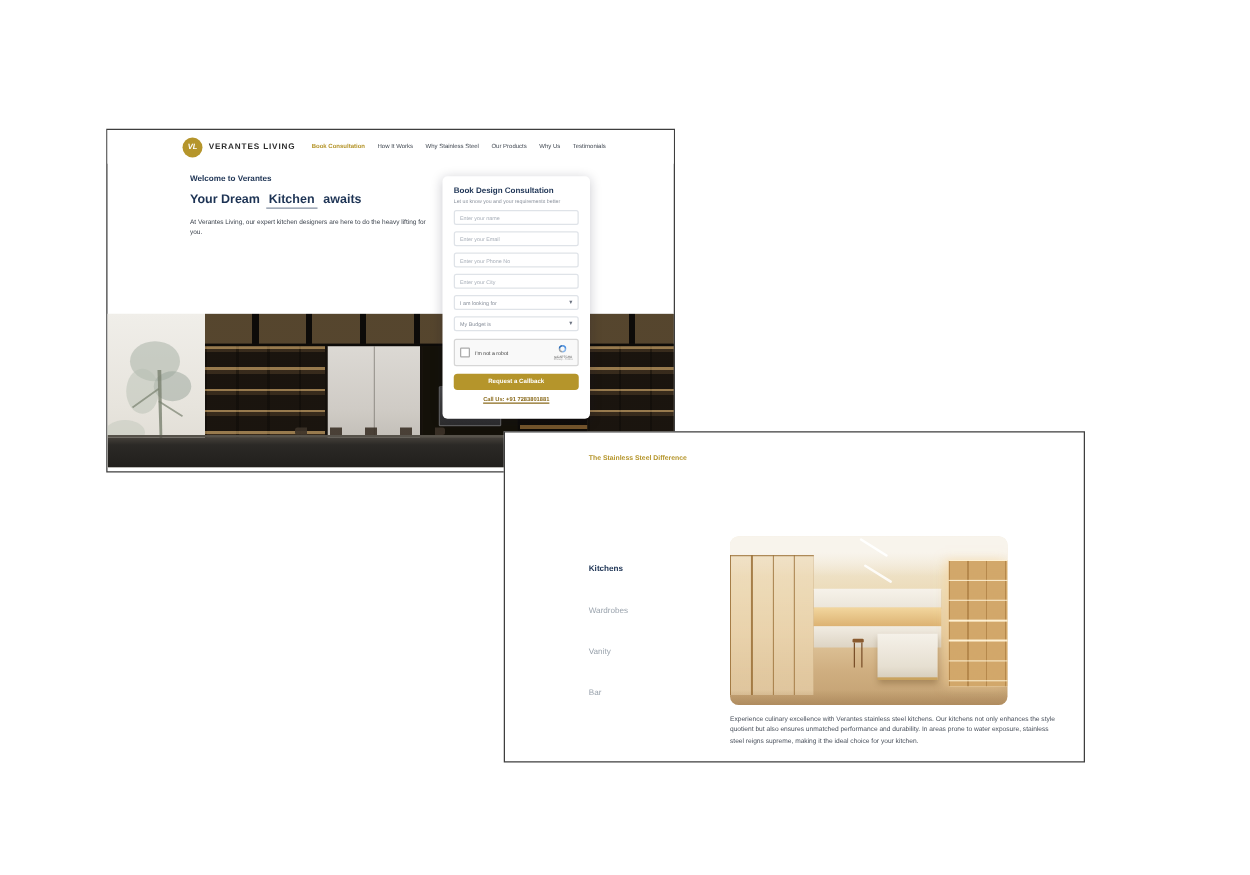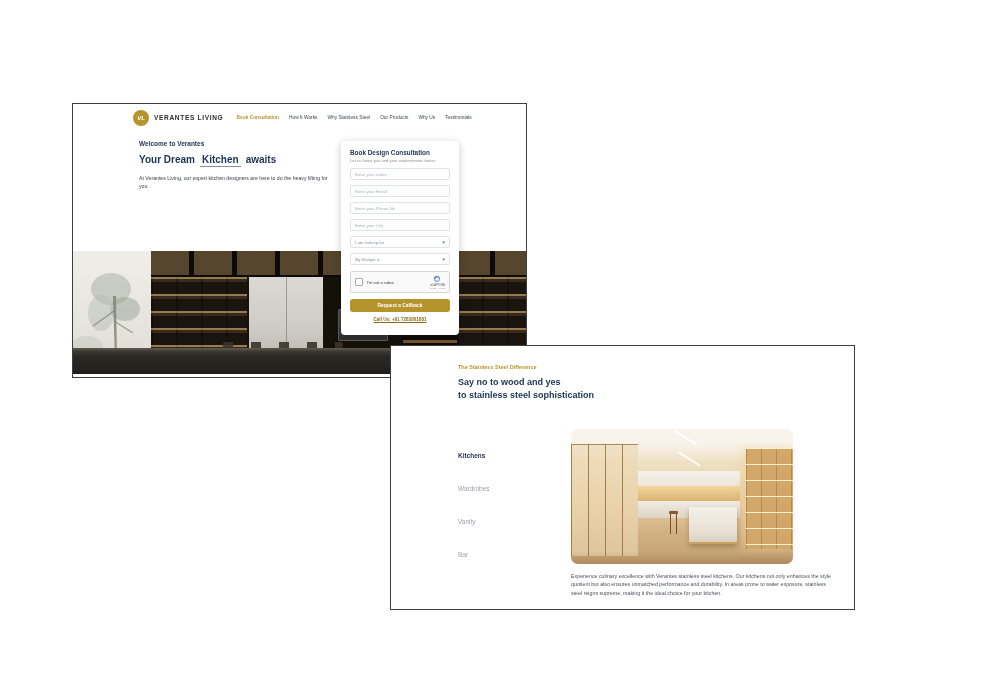--- a/index.html
+++ b/index.html
@@ -1,18 +1,18 @@
 <!DOCTYPE html>
 <html><head>
 <meta charset="utf-8">
 <style>
   * { margin:0; padding:0; box-sizing:border-box; }
   html,body { width:1000px; height:700px; background:#ffffff; font-family:"Liberation Sans","DejaVu Sans",sans-serif; position:relative; overflow:hidden; }
 
-  .window { position:absolute; background:#fff; border:1.5px solid #3e3e3e; }
+  .window { position:absolute; background:#fff; border:1.5px solid #3e3e3e;margin-left:13px; }
   #win1 { left:72px; top:103px; width:455px; height:275px; z-index:1; }
   #win2 { left:390px; top:345px; width:465px; height:265px; z-index:10; }
 
   
   .hdr { position:absolute; left:0; right:0; top:0; height:27px; display:flex; align-items:center; padding-left:60px; background:#fff; z-index:4; }
   .logo { width:16px; height:16px; border-radius:50%; background:#b5952b; color:#fff; display:flex; align-items:center; justify-content:center; font-size:6px; font-weight:bold; font-style:italic; }
   .brand { margin-left:5px; font-size:6.5px; font-weight:bold; letter-spacing:0.7px; color:#2d2d2d; }
   .nav { display:flex; gap:10px; margin-left:13px; }
   .nav-item { font-size:4.8px; color:#3f4650; cursor:pointer; white-space:nowrap; }
   .nav-item.active { color:#b5952b; font-weight:bold; }
@@ -173,24 +173,20 @@
         <span class="rc-links">Privacy - Terms</span>
       </div>
     </div>
     <button class="f-btn">Request a Callback</button>
     <a class="call-us">Call Us: +91 7283801881</a>
   </div>
 </div>
 
 <div class="window" id="win2">
   <div class="eyebrow2">The Stainless Steel Difference</div>
-  <div class="heading2">
-    <div>Say no to wood and yes</div>
-    <div>to stainless steel sophistication</div>
-  </div>
 
   <div class="menu2">
     <div class="menu-item active">Kitchens</div>
     <div class="menu-item">Wardrobes</div>
     <div class="menu-item">Vanity</div>
     <div class="menu-item">Bar</div>
   </div>
 
   <div class="product-img">
     <div class="k2-ceiling"></div>

